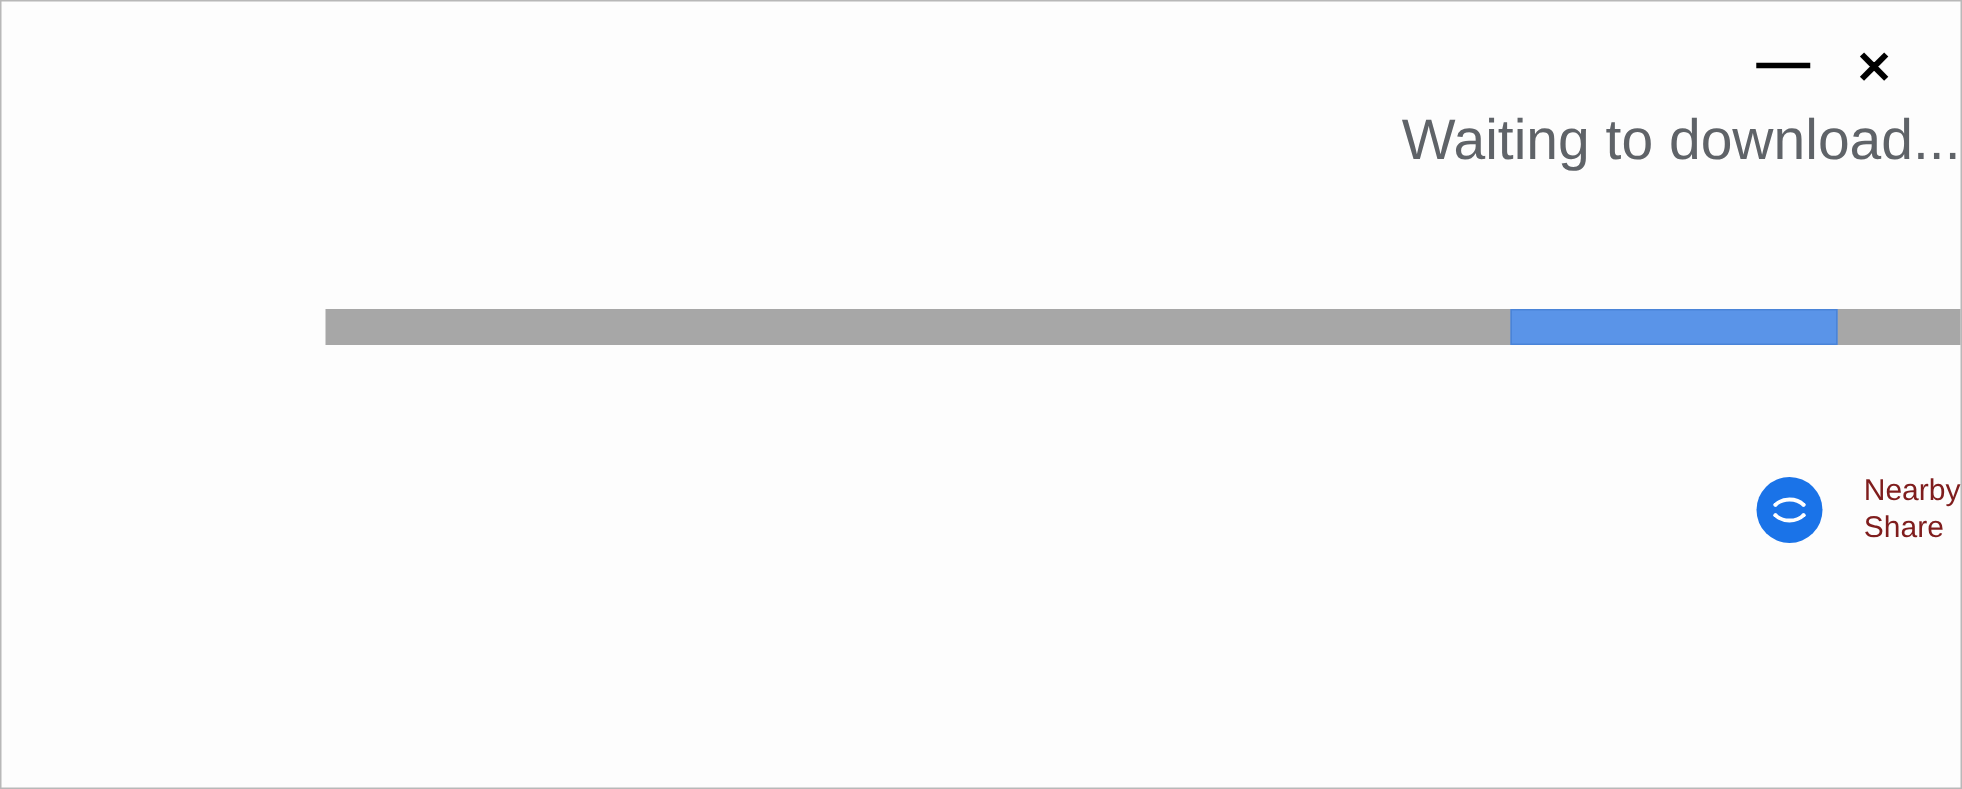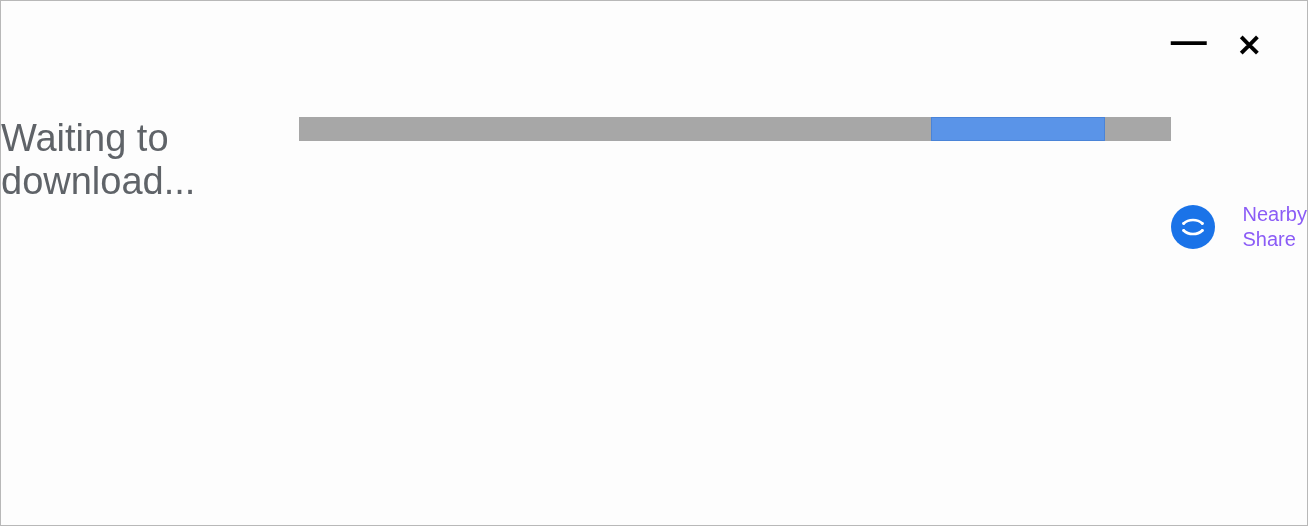--- a/index.html
+++ b/index.html
@@ -44,23 +44,23 @@
       font-weight: 900;
       margin-top: -8px;
     }
     .close-btn {
       font-size: 30px;
       font-weight: 900;
     }
     .content {
       flex: 1;
       display: flex;
-      flex-direction: row;
-      align-items: flex-start;
-      padding-top: 116px;
+      flex-direction: column;
+      align-items: flex-end;
+      padding-top: 72px;
     }
     .status-text {
       font-size: 38px;
       color: #5f6368;
       font-weight: 400;
       margin-bottom: 90px;
     }
     .progress-container {
       width: 1090px;
       height: 24px;
@@ -90,21 +90,21 @@
       display: flex;
       align-items: center;
       justify-content: center;
     }
     .nearby-icon svg {
       width: 28px;
       height: 28px;
     }
     .nearby-label {
       font-size: 20px;
-      color: #8b5cf6;
+      color: #7f1d1d;
       line-height: 1.25;
     }
   </style>
 </head>
 <body>
 
 <div class="window">
   <div class="titlebar">
     <span class="titlebar-btn minimize-btn">—</span>
     <span class="titlebar-btn close-btn">✕</span>

